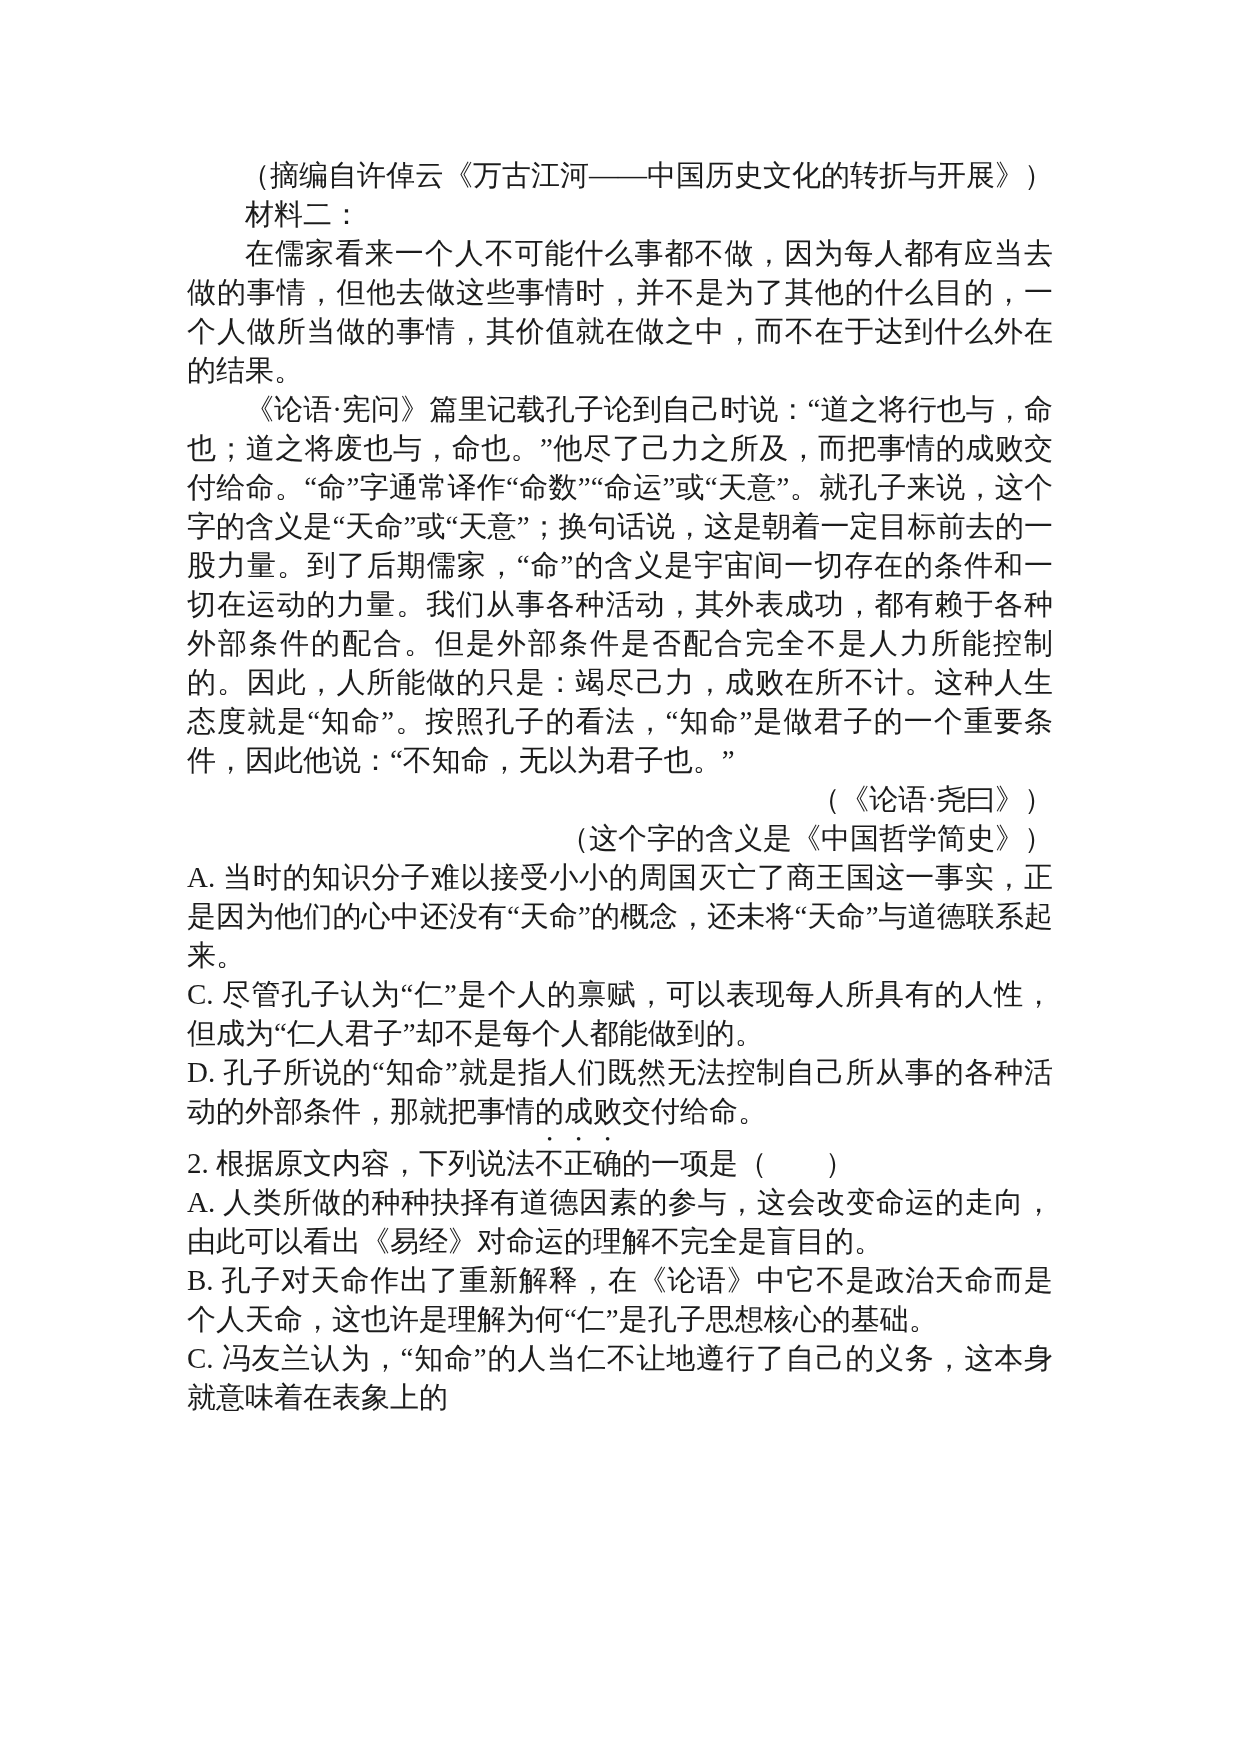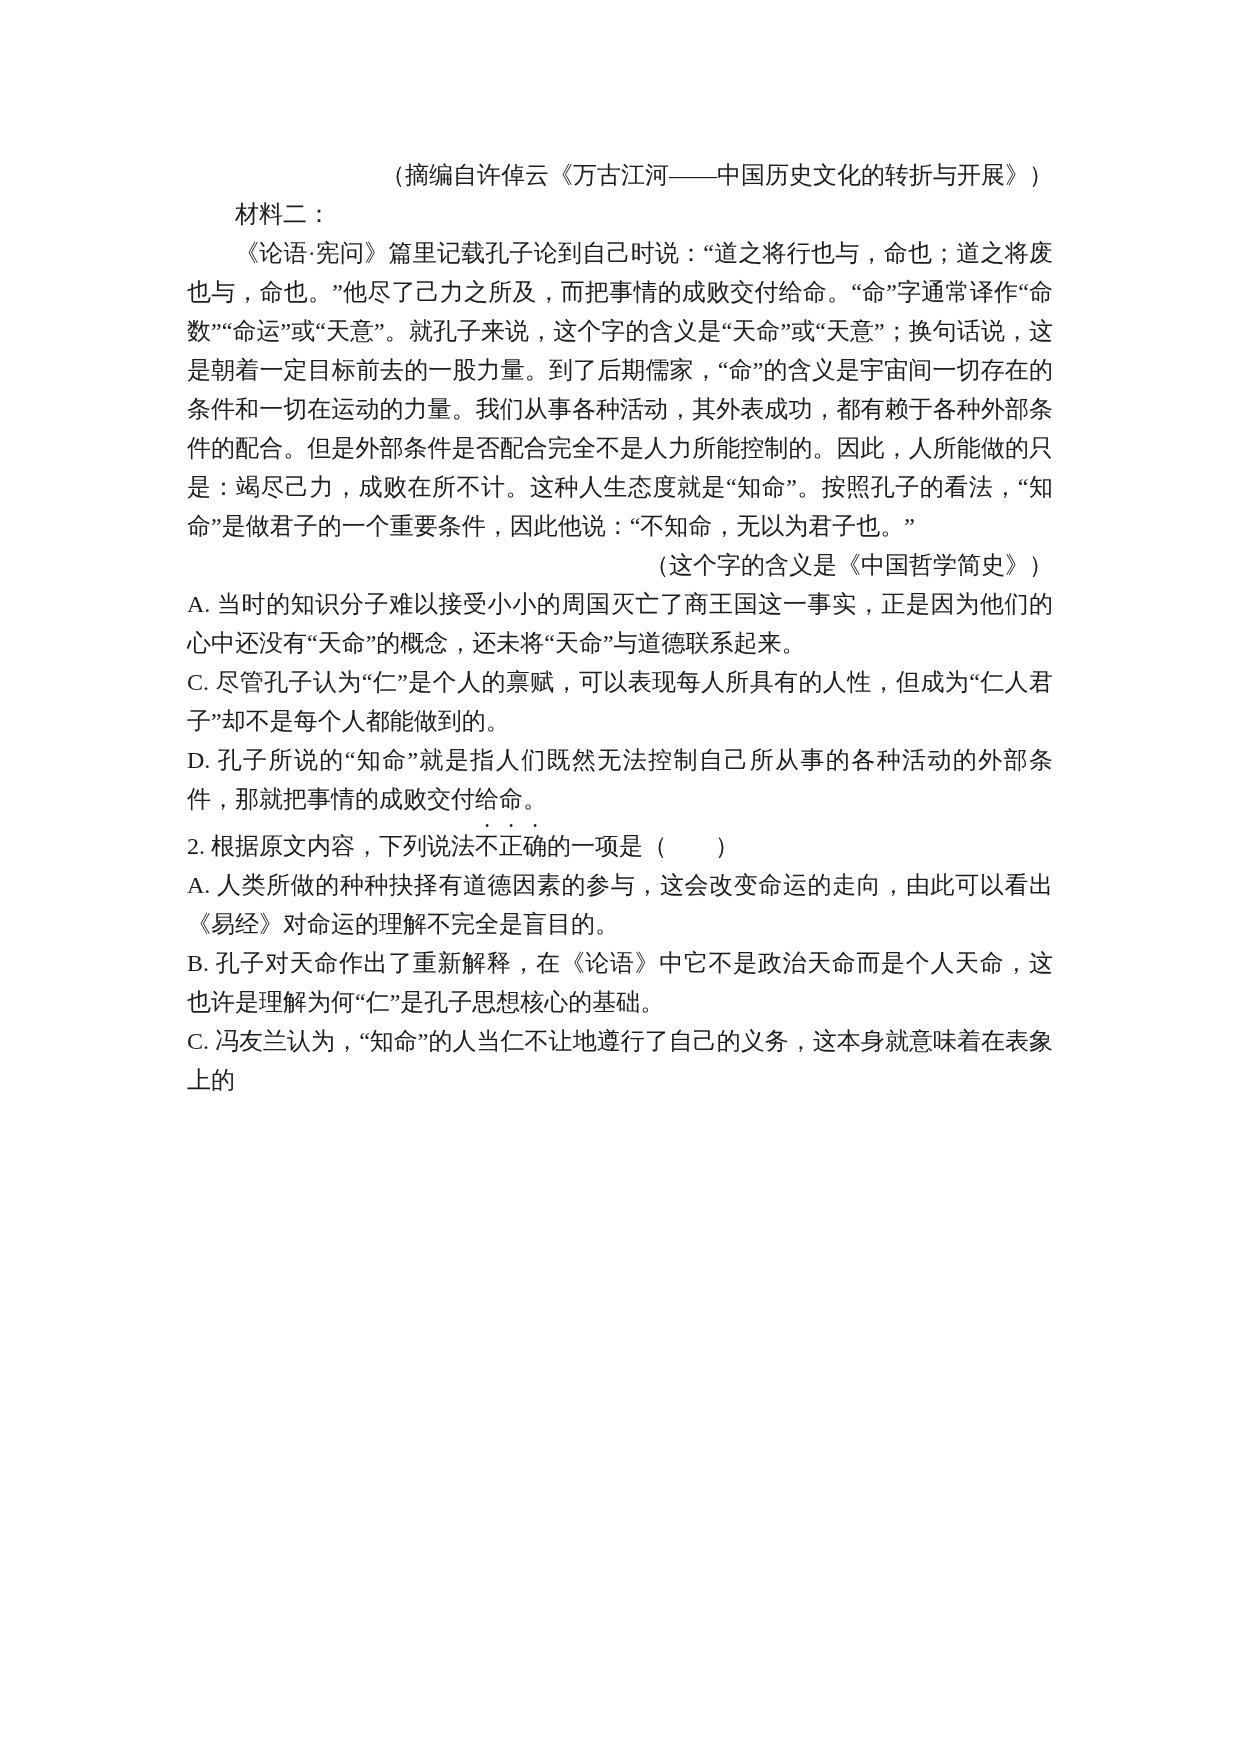--- a/index.html
+++ b/index.html
@@ -9,21 +9,21 @@
   }
   .page {
     position: relative;
     box-sizing: border-box;
     width: 1240px;
     height: 1754px;
     background: #ffffff;
     padding: 156px 187px 0 187px;
     overflow: hidden;
     font-family: "Liberation Serif", "DejaVu Serif", serif;
-    font-size: 24px;
+    font-size: 29px;
     line-height: 39px;
     color: #1c1c1c;
   }
   .page p {
     margin: 0;
     padding: 0;
     text-align: justify;
     text-justify: inter-ideograph;
     word-break: break-all;
   }
@@ -42,22 +42,24 @@
 </style>
 </head>
 <body>
 
 <div class="page">
 
   <p class="align-right">（摘编自许倬云《万古江河——中国历史文化的转折与开展》）</p>
 
   <p class="para-indent">材料二：</p>
 
+  <p class="para-indent">在儒家看来一个人不可能什么事都不做，因为每人都有应当去做的事情，但他去做这些事情时，并不是为了其他的什么目的，一个人做所当做的事情，其价值就在做之中，而不在于达到什么外在的结果。</p>
   <p class="para-indent">《论语·宪问》篇里记载孔子论到自己时说：“道之将行也与，命也；道之将废也与，命也。”他尽了己力之所及，而把事情的成败交付给命。“命”字通常译作“命数”“命运”或“天意”。就孔子来说，这个字的含义是“天命”或“天意”；换句话说，这是朝着一定目标前去的一股力量。到了后期儒家，“命”的含义是宇宙间一切存在的条件和一切在运动的力量。我们从事各种活动，其外表成功，都有赖于各种外部条件的配合。但是外部条件是否配合完全不是人力所能控制的。因此，人所能做的只是：竭尽己力，成败在所不计。这种人生态度就是“知命”。按照孔子的看法，“知命”是做君子的一个重要条件，因此他说：“不知命，无以为君子也。”</p>
 
+  <p class="align-right">（《论语·尧曰》）</p>
 
 
   <p class="align-right">（这个字的含义是《中国哲学简史》）</p>
 
   <p>A. 当时的知识分子难以接受小小的周国灭亡了商王国这一事实，正是因为他们的心中还没有“天命”的概念，还未将“天命”与道德联系起来。</p>
   <p>C. 尽管孔子认为“仁”是个人的禀赋，可以表现每人所具有的人性，但成为“仁人君子”却不是每个人都能做到的。</p>
   <p>D. 孔子所说的“知命”就是指人们既然无法控制自己所从事的各种活动的外部条件，那就把事情的成败交付给命。</p>
 
   <p>
     <span>2. 根据原文内容，下列说法</span><span class="emph">不正确</span><span>的一项是（　　）</span>

